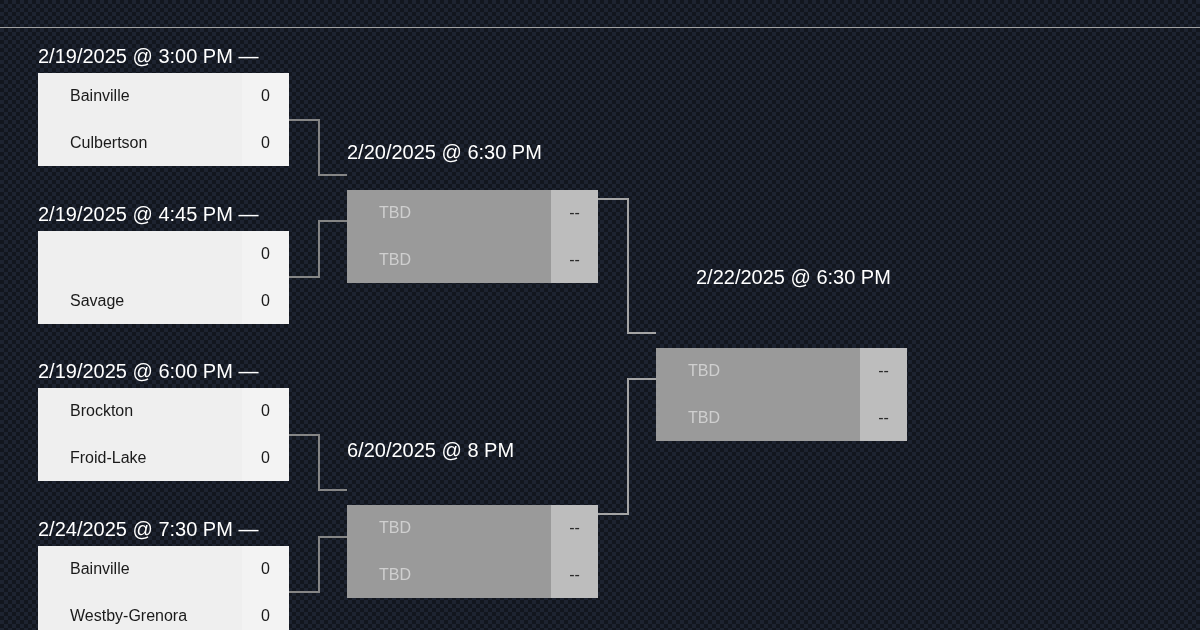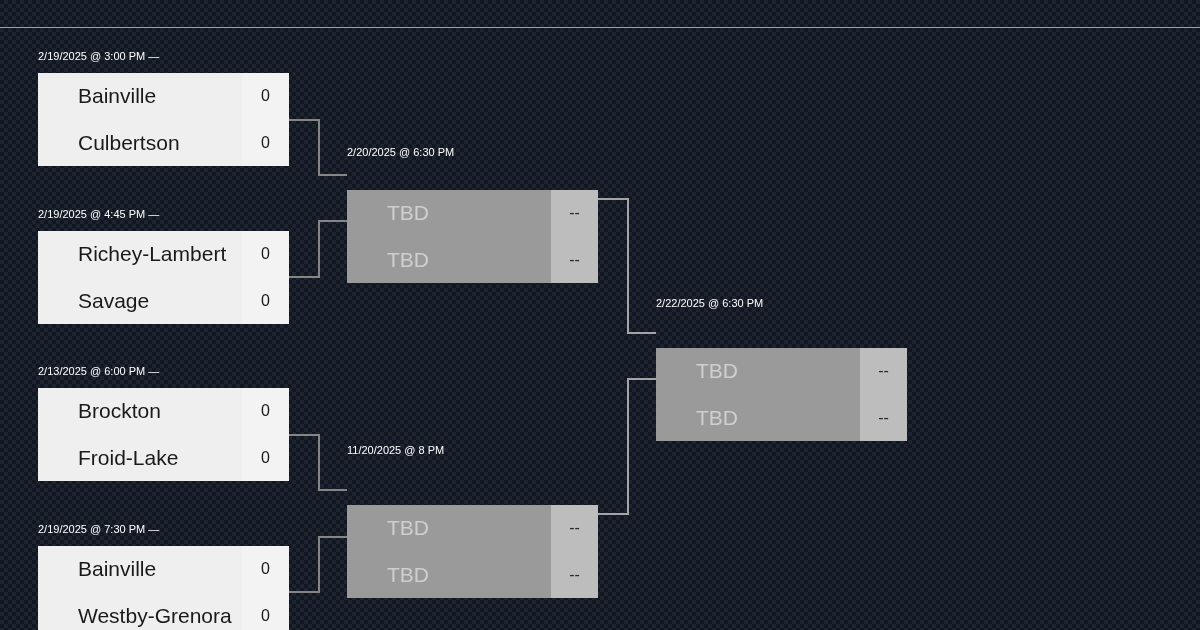--- a/index.html
+++ b/index.html
@@ -12,27 +12,27 @@
       linear-gradient(45deg,#1d2330 25%,transparent 25%,transparent 75%,#1d2330 75%);
     background-size:8px 8px;
     background-position:0 0,4px 4px;
   }
   .title{
     position:absolute;left:14px;top:-26px;margin:0;
     font-size:29px;font-weight:bold;color:#ffffff;white-space:nowrap;letter-spacing:0.2px;
   }
   .sep{position:absolute;left:0;top:27px;width:1200px;height:1px;background:#a0a0a0;}
   .date{
-    position:absolute;color:#ffffff;font-size:11px;white-space:nowrap;line-height:18px;
+    position:absolute;color:#ffffff;font-size:20px;white-space:nowrap;line-height:18px;
   }
   .box{position:absolute;width:251px;height:93px;}
   .row{position:relative;height:46.5px;}
   .team{
-    position:absolute;left:12px;top:0;width:204px;height:100%;
-    display:flex;align-items:center;padding-left:28px;box-sizing:border-box;font-size:21px;
+    position:absolute;left:4px;top:0;width:204px;height:100%;
+    display:flex;align-items:center;padding-left:28px;box-sizing:border-box;font-size:16px;
   }
   .score{
     position:absolute;right:0;top:0;width:47px;height:100%;
     display:flex;align-items:center;justify-content:center;font-size:16px;
   }
   .box.r1{background:#efefef;}
   .box.r1 .team{color:#1a1a1a;}
   .box.r1 .score{color:#1a1a1a;background:#f3f3f3;}
   .box.tbd{background:#9a9a9a;margin-top:38px;}
   .box.tbd .team{color:#cfcfcf;}
@@ -67,42 +67,41 @@
     </div>
     <div class="row">
       <div class="team">Culbertson</div>
       <div class="score">0</div>
     </div>
   </div>
 
   <div class="date" style="left:38px;top:205px;">2/19/2025 @ 4:45 PM —</div>
   <div class="box r1" style="left:38px;top:231px;">
     <div class="row">
-      <div class="team">Richey-Lambert</div>
       <div class="score">0</div>
     </div>
     <div class="row">
       <div class="team">Savage</div>
       <div class="score">0</div>
     </div>
   </div>
 
-  <div class="date" style="left:38px;top:362px;">2/13/2025 @ 6:00 PM —</div>
+  <div class="date" style="left:38px;top:362px;">2/19/2025 @ 6:00 PM —</div>
   <div class="box r1" style="left:38px;top:388px;">
     <div class="row">
       <div class="team">Brockton</div>
       <div class="score">0</div>
     </div>
     <div class="row">
       <div class="team">Froid-Lake</div>
       <div class="score">0</div>
     </div>
   </div>
 
-  <div class="date" style="left:38px;top:520px;">2/19/2025 @ 7:30 PM —</div>
+  <div class="date" style="left:38px;top:520px;">2/24/2025 @ 7:30 PM —</div>
   <div class="box r1" style="left:38px;top:546px;">
     <div class="row">
       <div class="team">Bainville</div>
       <div class="score">0</div>
     </div>
     <div class="row">
       <div class="team">Westby-Grenora</div>
       <div class="score">0</div>
     </div>
   </div>
@@ -114,35 +113,35 @@
     <div class="row">
       <div class="team">TBD</div>
       <div class="score">--</div>
     </div>
     <div class="row">
       <div class="team">TBD</div>
       <div class="score">--</div>
     </div>
   </div>
 
-  <div class="date" style="left:347px;top:441px;">11/20/2025 @ 8 PM</div>
+  <div class="date" style="left:347px;top:441px;">6/20/2025 @ 8 PM</div>
   <div class="box tbd" style="left:347px;top:467px;">
     <div class="row">
       <div class="team">TBD</div>
       <div class="score">--</div>
     </div>
     <div class="row">
       <div class="team">TBD</div>
       <div class="score">--</div>
     </div>
   </div>
 </div>
 
 <div>
-  <div class="date" style="left:656px;top:294px;">2/22/2025 @ 6:30 PM</div>
+  <div class="date" style="left:656px;top:268px;padding-left:40px;">2/22/2025 @ 6:30 PM</div>
   <div class="box tbd" style="left:656px;top:310px;">
     <div class="row">
       <div class="team">TBD</div>
       <div class="score">--</div>
     </div>
     <div class="row">
       <div class="team">TBD</div>
       <div class="score">--</div>
     </div>
   </div>

